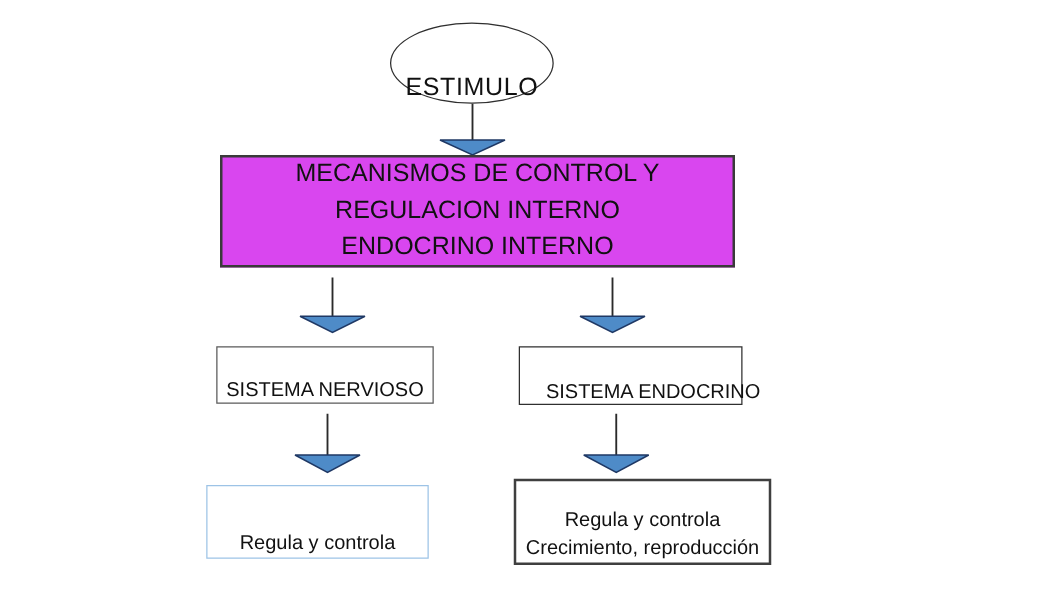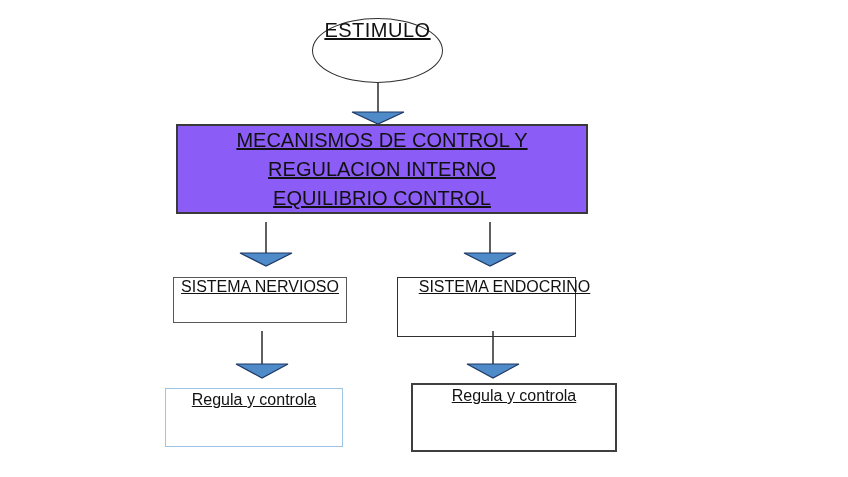--- a/index.html
+++ b/index.html
@@ -14,49 +14,48 @@
     height: 477px;
     background: #ffffff;
     overflow: hidden;
   }
   .node {
     position: absolute;
     box-sizing: border-box;
     display: flex;
     flex-direction: column;
     align-items: center;
-    justify-content: flex-start;
+    justify-content: flex-end;
     text-align: center;
     color: #111111;
     background: #ffffff;
-    text-decoration: underline;
   }
   .node span { display: block; white-space: nowrap; }
 
   .ellipse {
     left: 312px; top: 18px; width: 131px; height: 65px;
     border: 1.5px solid #2f2f2f;
     border-radius: 50%;
     font-size: 20px;
     letter-spacing: 0.5px;
   }
   .mecanismos {
     left: 176px; top: 124px; width: 412px; height: 90px;
-    background: #8b5cf6;
+    background: #d946ef;
     border: 2px solid #3a3a3a;
     font-size: 20px;
     line-height: 29px;
   }
   .nervioso {
     left: 173px; top: 277px; width: 174px; height: 46px;
     border: 1.5px solid #595959;
     font-size: 16px;
   }
   .endocrino {
-    left: 397px; top: 277px; width: 179px; height: 60px;
+    left: 415px; top: 277px; width: 179px; height: 47px;
     border: 1.5px solid #2f2f2f;
     font-size: 16px;
     padding-left: 36px;
   }
   .result-left {
     left: 165px; top: 388px; width: 178px; height: 59px;
     border: 1.5px solid #9dc3e6;
     font-size: 16px;
     line-height: 22px;
   }
@@ -87,21 +86,21 @@
   </div>
 
   <svg class="arrow" style="left:351px; top:83px;" width="54" height="42">
     <line x1="27" y1="0" x2="27" y2="29"></line>
     <polygon points="1,29 53,29 27,41"></polygon>
   </svg>
 
   <div class="node mecanismos">
     <span>MECANISMOS DE CONTROL Y</span>
     <span>REGULACION INTERNO</span>
-    <span>EQUILIBRIO CONTROL</span>
+    <span>ENDOCRINO INTERNO</span>
   </div>
 
   <svg class="arrow" style="left:239px; top:222px;" width="54" height="45">
     <line x1="27" y1="0" x2="27" y2="31"></line>
     <polygon points="1,31 53,31 27,44"></polygon>
   </svg>
 
   <svg class="arrow" style="left:463px; top:222px;" width="54" height="45">
     <line x1="27" y1="0" x2="27" y2="31"></line>
     <polygon points="1,31 53,31 27,44"></polygon>
@@ -124,15 +123,16 @@
     <line x1="27" y1="0" x2="27" y2="33"></line>
     <polygon points="1,33 53,33 27,47"></polygon>
   </svg>
 
   <div class="node result-left">
     <span>Regula y controla</span>
   </div>
 
   <div class="node result-right">
     <span>Regula y controla</span>
+    <span>Crecimiento, reproducción</span>
   </div>
 
 </div>
 
 </body></html>

